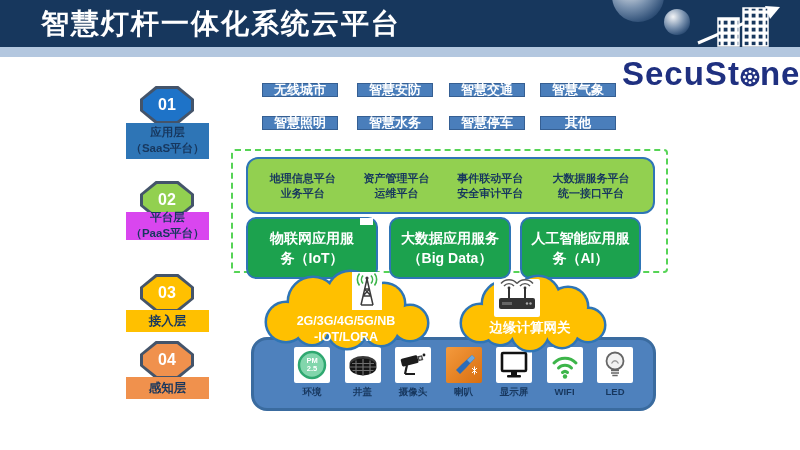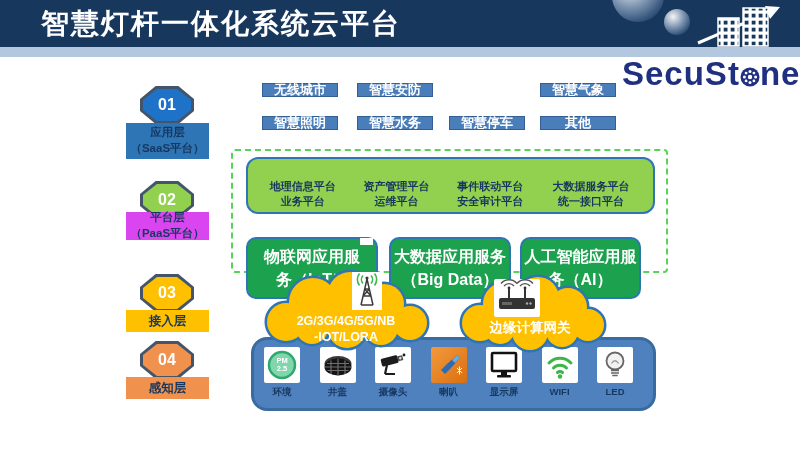--- a/index.html
+++ b/index.html
@@ -29,37 +29,37 @@
           color:#17375E; font-weight:bold; font-size:11.5px; line-height:1.35; text-align:center; }
 
   
   .appbox { position:absolute; width:76px; height:14px; background:#4A7EBB; border:1.5px solid #355F93;
             color:#fff; font-weight:bold; font-size:13px; display:flex; align-items:center; justify-content:center; white-space:nowrap; }
 
   
   .dashed { position:absolute; left:231px; top:149px; width:437px; height:124px; border:2px dashed #55D455; border-radius:4px; }
   .platbox { position:absolute; left:246px; top:157px; width:409px; height:57px; background:#92D050;
              border:2px solid #2E75B6; border-radius:12px; display:grid; grid-template-columns:1fr 1fr 1fr 1.15fr;
-             grid-template-rows:1fr 1fr; align-items:center; justify-items:center; padding:20px 8px;
+             grid-template-rows:1fr 1fr; align-items:center; justify-items:center; padding:12px 8px;
              color:#17375E; font-weight:bold; font-size:11px; white-space:nowrap; }
   .svc { position:absolute; top:217px; height:62px; background:#1CA24E; border:2px solid #2E75B6; border-radius:10px;
-         color:#fff; font-weight:bold; font-size:16px; line-height:1.45; display:flex; flex-direction:column;
-         align-items:center; justify-content:center; text-align:center; white-space:nowrap;margin-top:20px; }
+         color:#fff; font-weight:bold; font-size:14px; line-height:1.45; display:flex; flex-direction:column;
+         align-items:center; justify-content:center; text-align:center; white-space:nowrap; }
   .notch { position:absolute; right:3px; top:-1px; width:13px; height:7px; background:#fff; }
 
   
   .cloud { position:absolute; z-index:5; }
   .cloud svg.shape { position:absolute; inset:0; width:100%; height:100%; }
   .cloud .ctext { position:absolute; width:100%; text-align:center; color:#fff; font-weight:bold; line-height:1.3; z-index:2; }
   .cicon { position:absolute; z-index:2; }
 
   
   .bar { position:absolute; left:251px; top:337px; width:405px; height:74px; background:#4E81BD;
          border:3px solid #3A6B9F; border-radius:16px; display:flex; align-items:flex-start;
-         justify-content:space-between; padding:7px 20px 0 10px; }
+         justify-content:space-between; padding:7px 20px 0 40px; }
   .dev { display:flex; flex-direction:column; align-items:center; }
   .dev .dlabel { margin-top:3px; font-size:9.5px; font-weight:bold; color:#17375E; white-space:nowrap;text-align:center; }
 </style>
 </head>
 <body>
 
 <div class="slide">
 
   <div class="banner">
     <div class="title">智慧灯杆一体化系统云平台</div>
@@ -132,20 +132,21 @@
     <div class="oct-in" style="background:#F0914D">
         <span>04</span>
       </div>
   </div>
   <div class="lbox" style="left:126px;top:377px;height:22px;background:#F0914D;font-size:12.5px">
     <div>感知层</div>
   </div>
 
   <div class="appbox" style="left:262px;top:83px">无线城市</div>
   <div class="appbox" style="left:357px;top:83px">智慧安防</div>
+  <div class="appbox" style="left:449px;top:83px">智慧交通</div>
   <div class="appbox" style="left:540px;top:83px">智慧气象</div>
   <div class="appbox" style="left:262px;top:116px">智慧照明</div>
   <div class="appbox" style="left:357px;top:116px">智慧水务</div>
   <div class="appbox" style="left:449px;top:116px">智慧停车</div>
   <div class="appbox" style="left:540px;top:116px">其他</div>
 
   <div class="dashed"></div>
 
   <div class="platbox">
     <span>地理信息平台</span>

